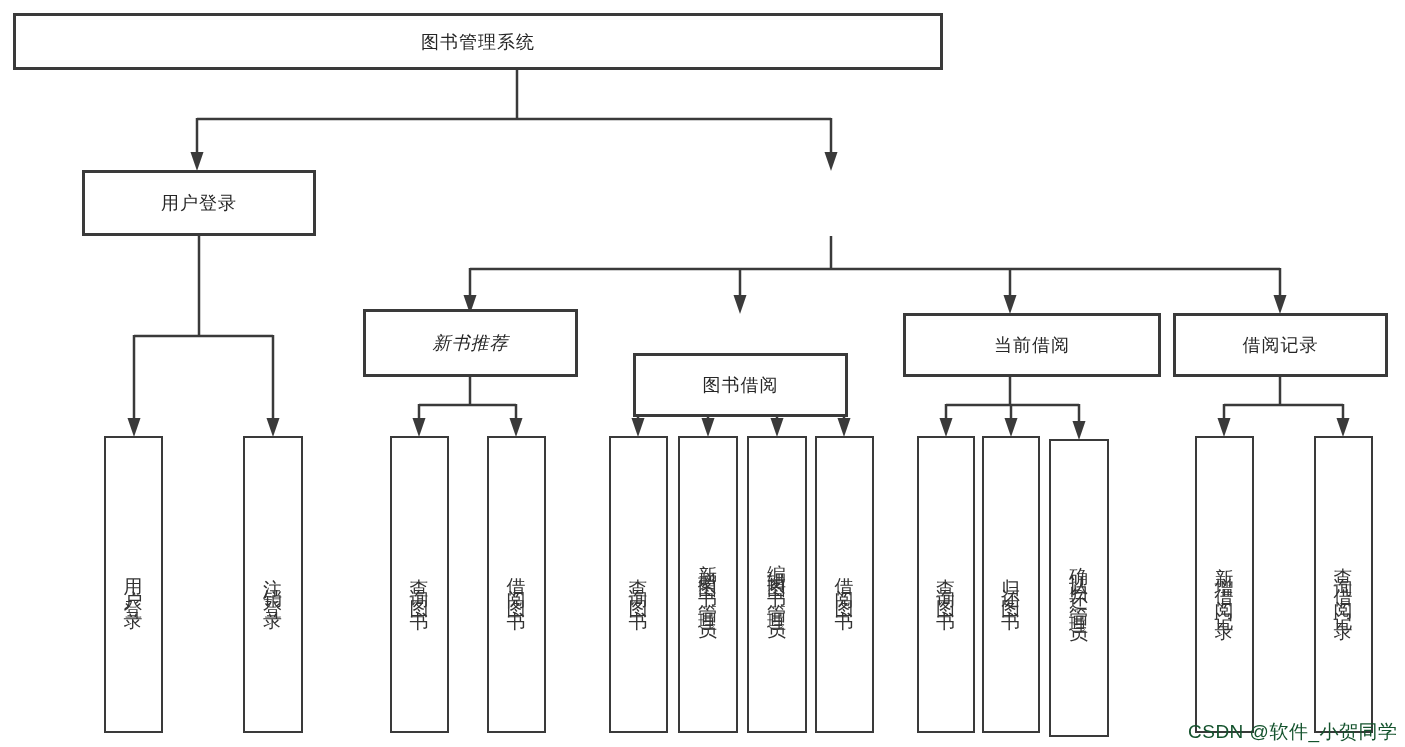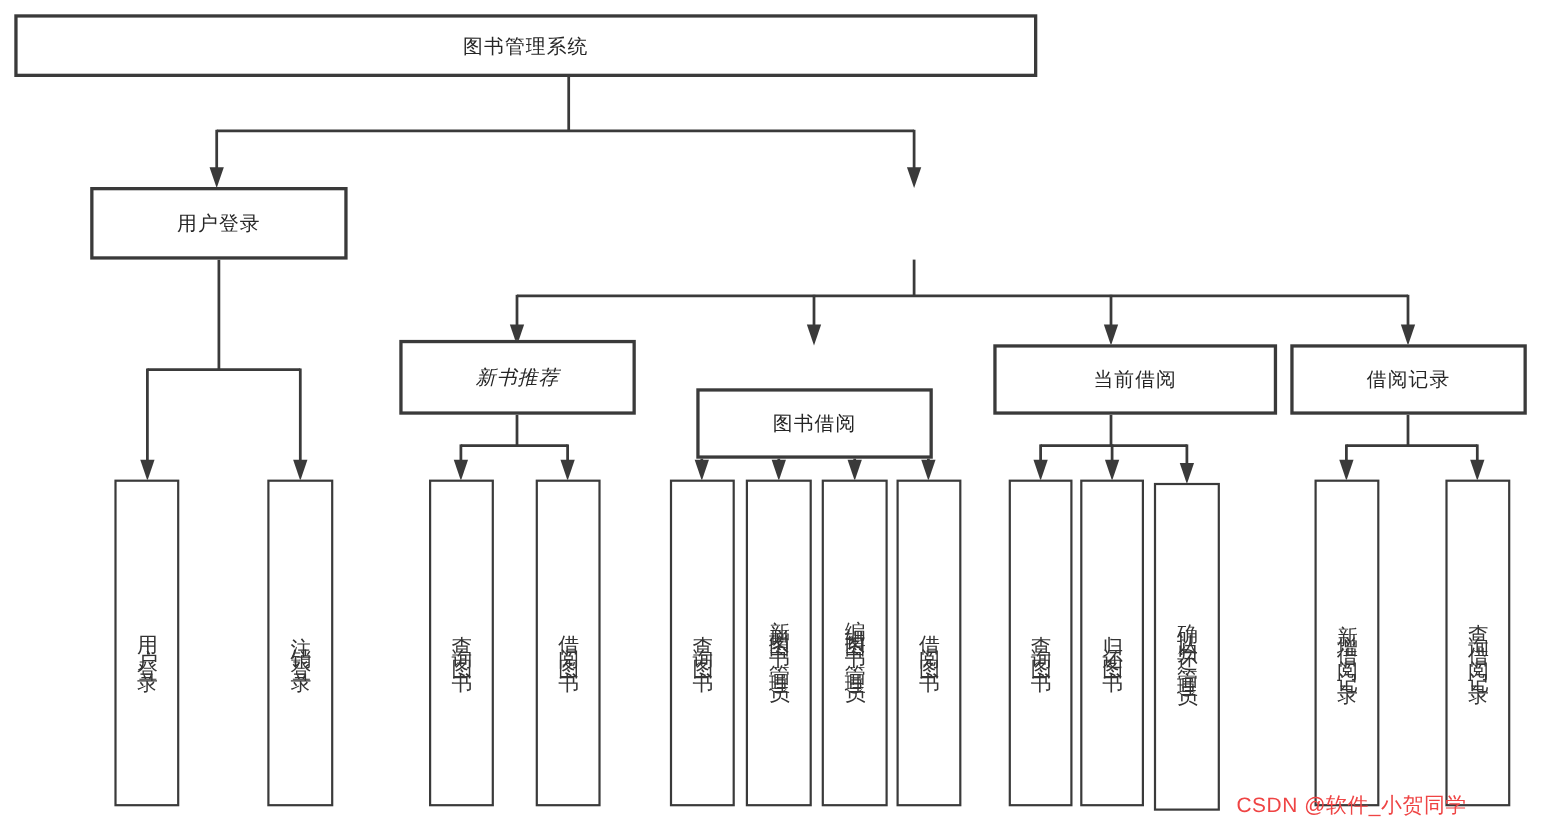--- a/index.html
+++ b/index.html
@@ -28,24 +28,24 @@
     writing-mode: vertical-rl;
     text-orientation: mixed;
     font-size: 19px;
     line-height: 1;
     letter-spacing: 11px;
     color: #333333;
   }
   .vnode.tight span { letter-spacing: 8px; }
   .watermark {
     position: absolute;
-    left: 1124px;
+    left: 1188px;
     top: 719px;
     font-size: 19px;
-    color: #ef4444;
+    color: #14532d;
     white-space: nowrap;
     z-index: 5;
     letter-spacing: 0.5px;
   }
 </style>
 </head>
 <body>
 
 <div class="canvas">
 

